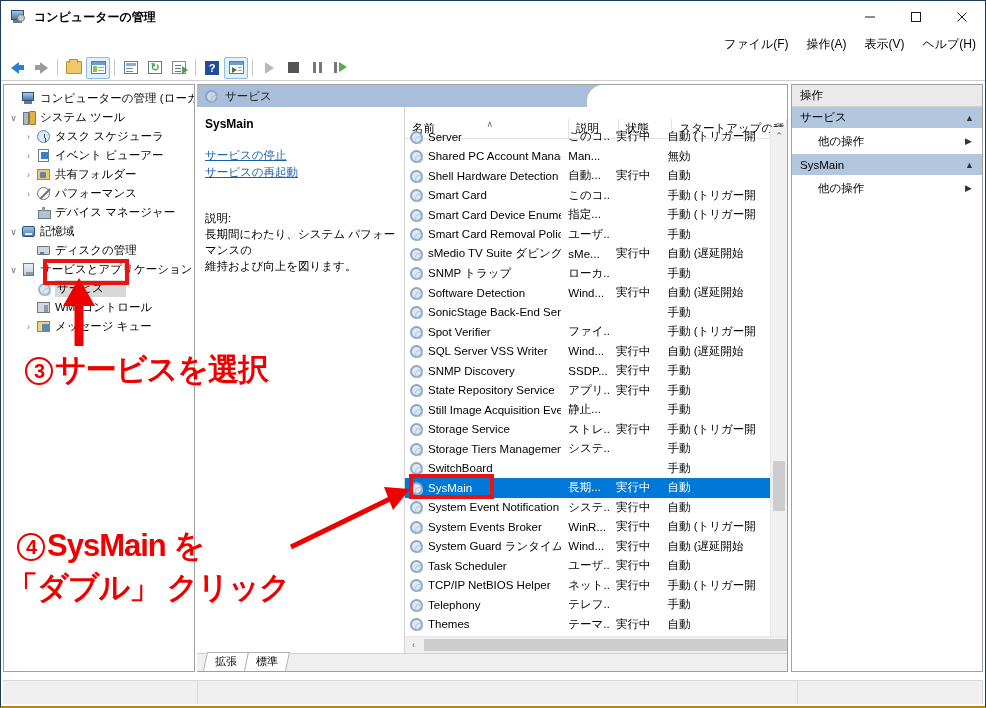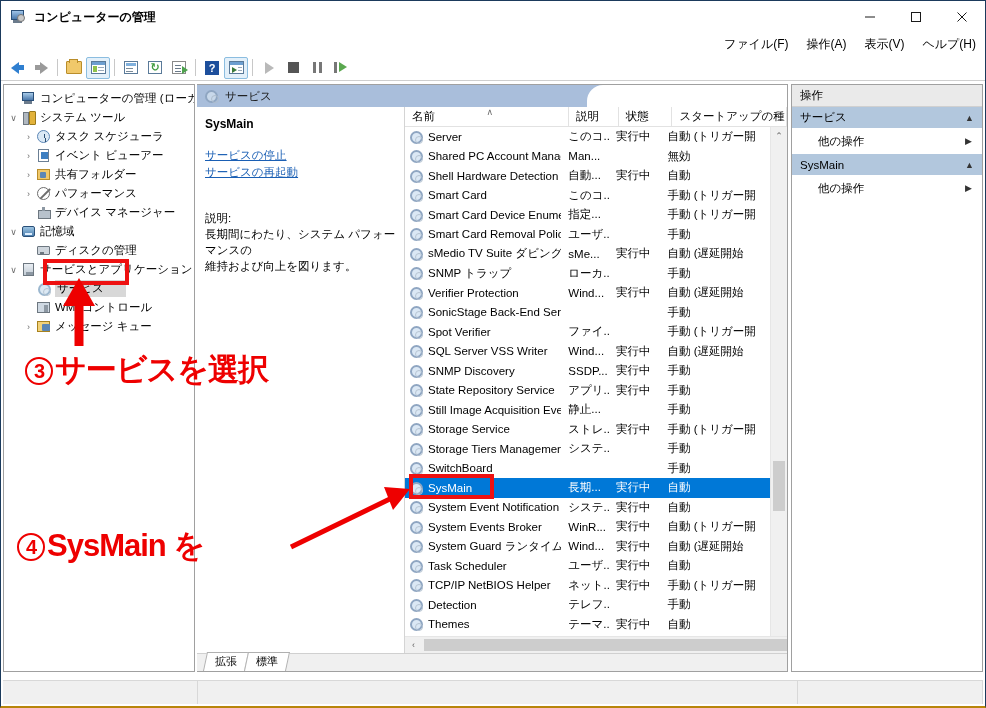--- a/index.html
+++ b/index.html
@@ -178,21 +178,21 @@
     position:relative; background:#fff;
   }
   .detail .dtitle{ font-weight:bold; font-size:12px; margin-bottom:16px;}
   .detail .dlink{ color:#1a5fb4; text-decoration:underline; display:block; line-height:17px; font-size:11.5px;}
   .detail .dlabel{ margin-top:30px; font-size:11.5px;}
   .detail .ddesc{ font-size:11.5px; line-height:16px;}
 
   .listwrap{ flex:1; position:relative; border-left:1px solid #d4d4d4; background:#fff; overflow:hidden;}
   .lst-head{
     height:20px; display:flex; font-size:11.5px; color:#000;
-    border-bottom:1px solid #e2e2e2; background:#fff; position:relative;
+    border-bottom:1px solid #e2e2e2; background:#fff; position:relative;margin-top:12px;
   }
   .lst-head .col{ display:flex; align-items:center; padding-left:7px; border-right:1px solid #e2e2e2; position:relative; overflow:hidden; white-space:nowrap;}
   .sortcaret{position:absolute; left:50%; top:0px; font-size:9px; color:#6d6d6d;}
   .c-name{ width:172px; }
   .c-desc{ width:52px; }
   .c-stat{ width:56px; }
   .c-start{ width:120px; border-right:none;}
 
   .rows{ position:absolute; left:0; top:20px; right:17px; bottom:0; overflow:hidden;}
   .row{ display:flex; height:19.5px; align-items:center; font-size:11.5px; color:#000; white-space:nowrap;}
@@ -595,21 +595,21 @@
                   <span class="svcico"></span>
                   <span>SNMP トラップ</span>
                 </div>
                 <div class="cell desc">ローカ...</div>
                 <div class="cell stat"></div>
                 <div class="cell start">手動</div>
               </div>
               <div class="row">
                 <div class="cell name">
                   <span class="svcico"></span>
-                  <span>Verifier Protection</span>
+                  <span>Software Detection</span>
                 </div>
                 <div class="cell desc">Wind...</div>
                 <div class="cell stat">実行中</div>
                 <div class="cell start">自動 (遅延開始</div>
               </div>
               <div class="row">
                 <div class="cell name">
                   <span class="svcico"></span>
                   <span>SonicStage Back-End Servic...</span>
                 </div>
@@ -739,21 +739,21 @@
                   <span class="svcico"></span>
                   <span>TCP/IP NetBIOS Helper</span>
                 </div>
                 <div class="cell desc">ネット...</div>
                 <div class="cell stat">実行中</div>
                 <div class="cell start">手動 (トリガー開</div>
               </div>
               <div class="row">
                 <div class="cell name">
                   <span class="svcico"></span>
-                  <span>Detection</span>
+                  <span>Telephony</span>
                 </div>
                 <div class="cell desc">テレフ...</div>
                 <div class="cell stat"></div>
                 <div class="cell start">手動</div>
               </div>
               <div class="row">
                 <div class="cell name">
                   <span class="svcico"></span>
                   <span>Themes</span>
                 </div>
@@ -837,14 +837,15 @@
       <polygon points="409,488 383,486 392,509" fill="#ee0000"></polygon>
     </g>
   </svg>
 
   <div class="ann ann-3">
     <span class="circ-num">3</span><span>サービスを選択</span>
   </div>
   <div class="ann ann-4a">
     <span class="circ-num">4</span><span>SysMain を</span>
   </div>
+  <div class="ann ann-4b">「ダブル」 クリック</div>
 
 </div>
 
 </body></html>

